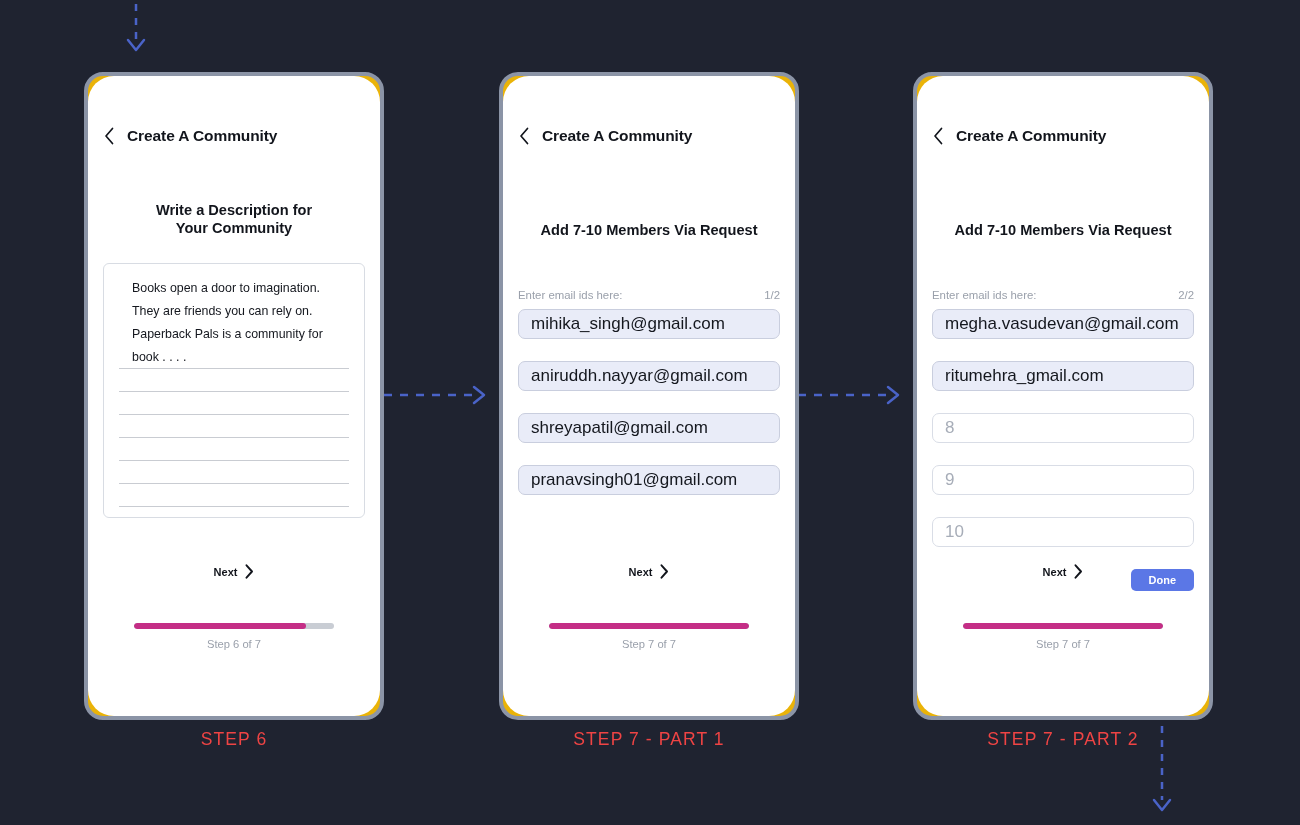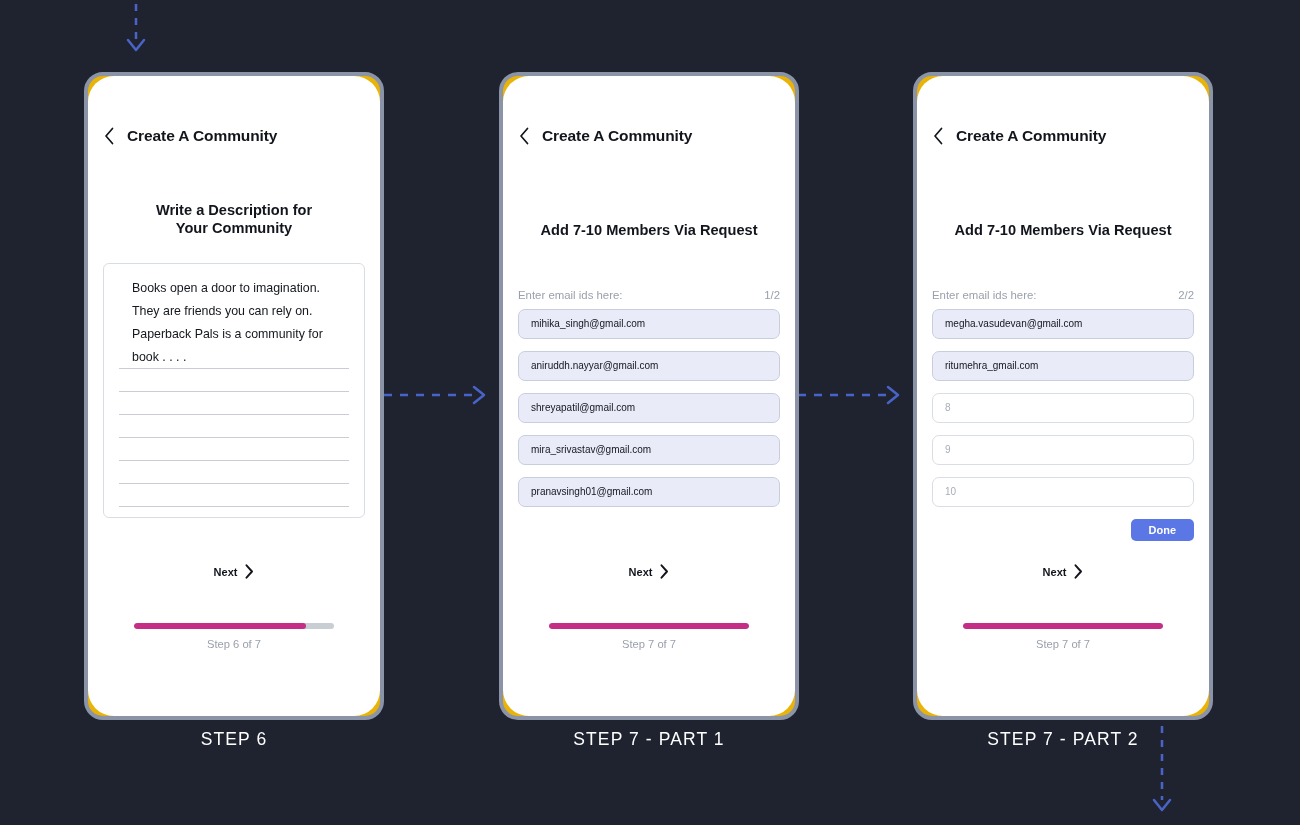--- a/index.html
+++ b/index.html
@@ -120,22 +120,22 @@
     font-size: 11.4px;
     color: #9aa0ab;
   }
   .email-field {
     height: 30px;
     border: 1px solid #c9cede;
     border-radius: 7px;
     display: flex;
     align-items: center;
     padding: 0 0 0 12px;
-    margin-bottom: 12px;
-    font-size: 10px;
+    margin-bottom: 22px;
+    font-size: 17px;
     color: #14171e;
     background: #e9ecf8;
   }
   .email-field.empty {
     background: #ffffff;
     border-color: #d9dde6;
     color: #a7adb8;
   }
 
   .done-row {
@@ -197,21 +197,21 @@
     color: #9aa0ab;
     margin-top: 9px;
   }
 
   
   .caption {
     position: absolute;
     top: 729px;
     width: 300px;
     text-align: center;
-    color: #ffffff;
+    color: #ef4444;
     font-size: 17.5px;
     letter-spacing: 1.1px;
   }
   .cap-1 { left: 84px; }
   .cap-2 { left: 499px; }
   .cap-3 { left: 913px; }
 </style>
 </head>
 <body>
 
@@ -309,21 +309,20 @@
       <div class="page-heading heading-pos-b">Add 7-10 Members Via Request</div>
 
       <div class="email-section pos-a">
         <div class="email-label-row">
           <span class="email-label">Enter email ids here:</span>
           <span class="email-count">1/2</span>
         </div>
         <div class="email-field">mihika_singh@gmail.com</div>
         <div class="email-field">aniruddh.nayyar@gmail.com</div>
         <div class="email-field">shreyapatil@gmail.com</div>
-        <div class="email-field">mira_srivastav@gmail.com</div>
         <div class="email-field">pranavsingh01@gmail.com</div>
       </div>
 
       <div class="next-row">
         <span class="next-label">Next</span>
         <span class="next-chevron">
           <svg width="9" height="15" viewBox="0 0 9 15">
               <polyline points="1.5,1.3 7,7.5 1.5,13.7" fill="none" stroke="currentColor" stroke-width="1.9" stroke-linecap="round" stroke-linejoin="round"></polyline>
             </svg>
         </span>

